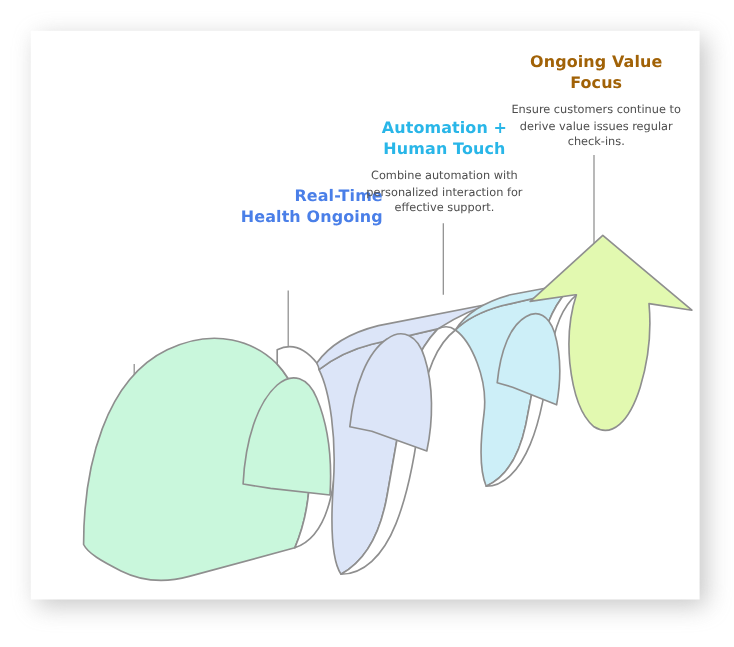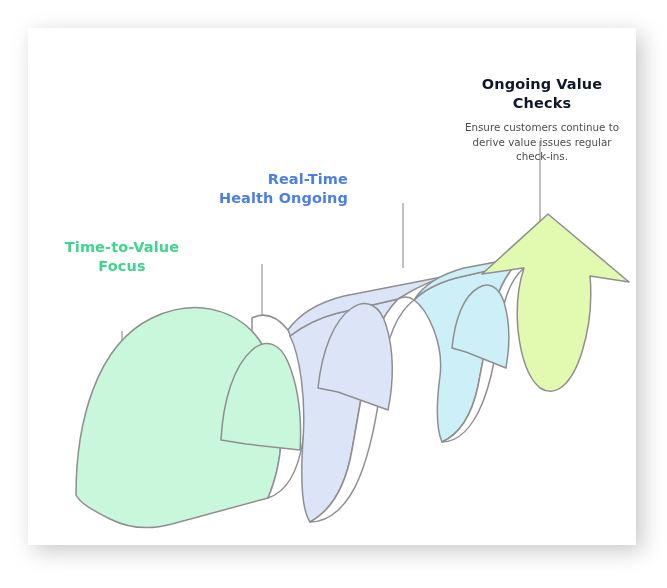--- a/index.html
+++ b/index.html
@@ -191,35 +191,38 @@
                C 590 326, 592 298, 590 276
                L 629 282
                L 548 214
                L 482 274
                L 523 268 Z" fill="#e2f9b0" stroke="#8f8f8f" stroke-width="1.5" stroke-linejoin="round" stroke-linecap="round"></path>
 
     </g>
   </svg>
 
   <div class="step-block" id="b1">
-    <div class="step-title" style="color:#3dd68c;">
-      <span>Time-to-Value</span><br>
-      <span>Focus</span>
-    </div>
   </div>
 
   <div class="step-block" id="b2">
     <div class="step-title" style="color:#4a7fe8;text-align:right;">
       <span>Real-Time</span><br>
       <span>Health Ongoing</span>
     </div>
   </div>
 
+  <div class="step-block" id="b3">
+    <div class="step-title" style="color:#29b6e8;">
+      <span>Automation +</span><br>
+      <span>Human Touch</span>
+    </div>
+    <p class="step-desc">Combine automation with personalized interaction for effective support.</p>
+  </div>
 
   <div class="step-block" id="b4">
-    <div class="step-title" style="color:#0f172a;margin-top:27px;">
+    <div class="step-title" style="color:#a16207;">
       <span>Ongoing Value</span><br>
-      <span>Checks</span>
+      <span>Focus</span>
     </div>
     <p class="step-desc">Ensure customers continue to derive value issues regular check-ins.</p>
   </div>
 
 </div>
 
 </body></html>

